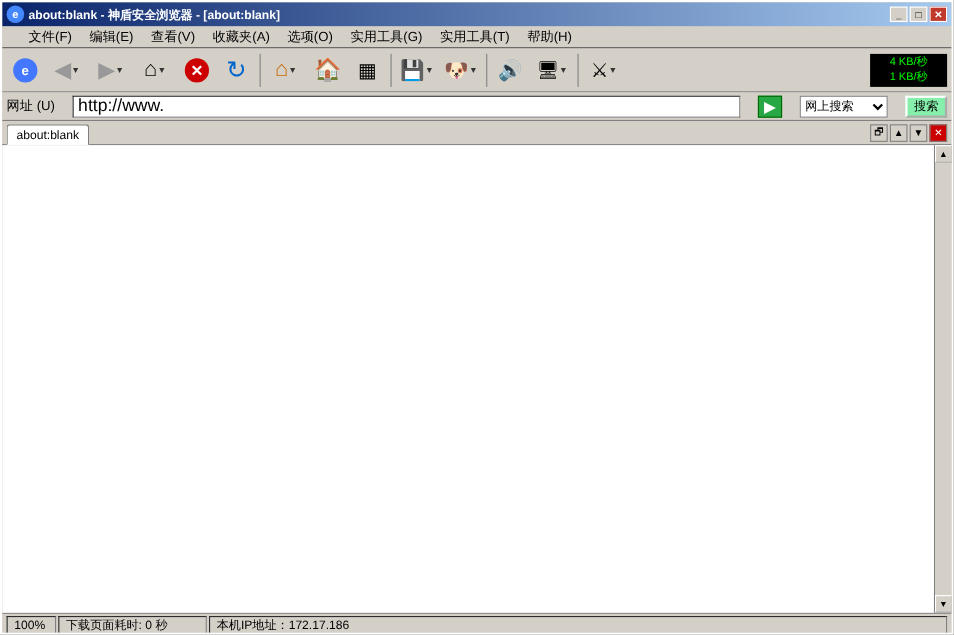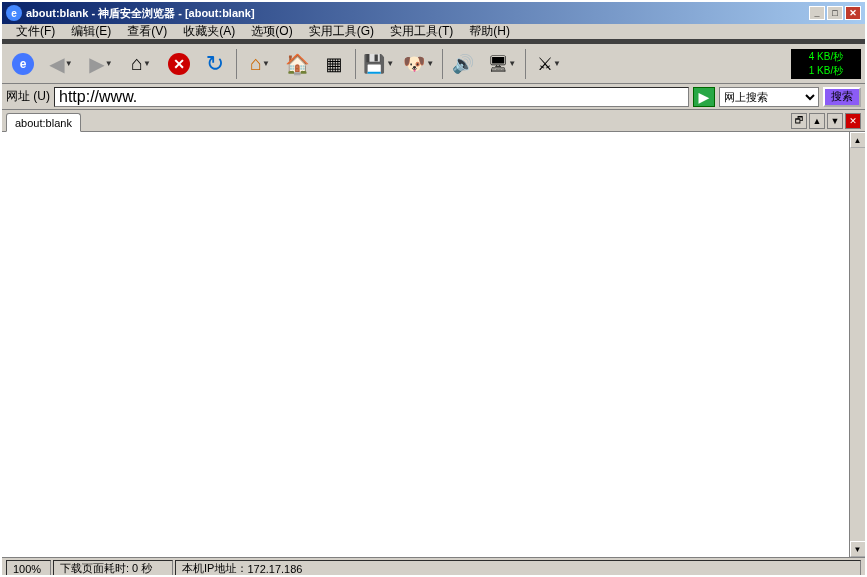--- a/index.html
+++ b/index.html
@@ -61,22 +61,22 @@
       font-weight: bold;
     }
     .title-btn.close { background: #c0392b; color: white; }
 
     
     .menu-bar {
       background: #d4d0c8;
       height: 20px;
       display: flex;
       align-items: center;
-      border-bottom: 5px solid #404040;
-      padding: 0 6px;
+      border-bottom: 1px solid #404040;
+      padding: 0 16px;
     }
     .menu-item {
       padding: 2px 8px;
       font-size: 12px;
       cursor: pointer;
       height: 100%;
       display: flex;
       align-items: center;
     }
 
@@ -123,21 +123,21 @@
     }
 
     
     .address-bar {
       background: #d4d0c8;
       height: 26px;
       display: flex;
       align-items: center;
       border-bottom: 1px solid #808080;
       padding: 0 4px;
-      gap: 4px;
+      gap: 16px;
     }
     .address-label {
       font-size: 12px;
       white-space: nowrap;
     }
     .address-input {
       flex: 1;
       height: 20px;
       border: 1px inset #808080;
       background: white;
@@ -155,25 +155,25 @@
       display: flex;
       align-items: center;
       justify-content: center;
       cursor: pointer;
     }
     .search-select {
       height: 20px;
       font-size: 11px;
       border: 1px solid #808080;
       background: white;
-      width: 100px;
+      width: 80px;
     }
     .search-btn {
       height: 20px;
-      background: #8b5cf6;
+      background: #86efac;
       border: 2px outset #fff;
       font-size: 11px;
       padding: 0 6px;
       cursor: pointer;
     }
 
     
     .tab-bar {
       background: #d4d0c8;
       height: 22px;
@@ -273,21 +273,21 @@
     }
     .status-section {
       border: 1px inset #808080;
       padding: 1px 6px;
       height: 18px;
       display: flex;
       align-items: center;
     }
     .status-main { flex: 1; }
     .status-zoom { width: 45px; }
-    .status-time { width: 120px; }
+    .status-time { width: 135px; }
     .status-ip { flex: 1; }
     .icon-stop {
       width: 22px; height: 22px;
       background: #cc0000;
       border-radius: 50%;
       display: flex; align-items: center; justify-content: center;
       color: white; font-size: 14px; font-weight: bold;
     }
     .icon-ie {
       width: 22px; height: 22px;

